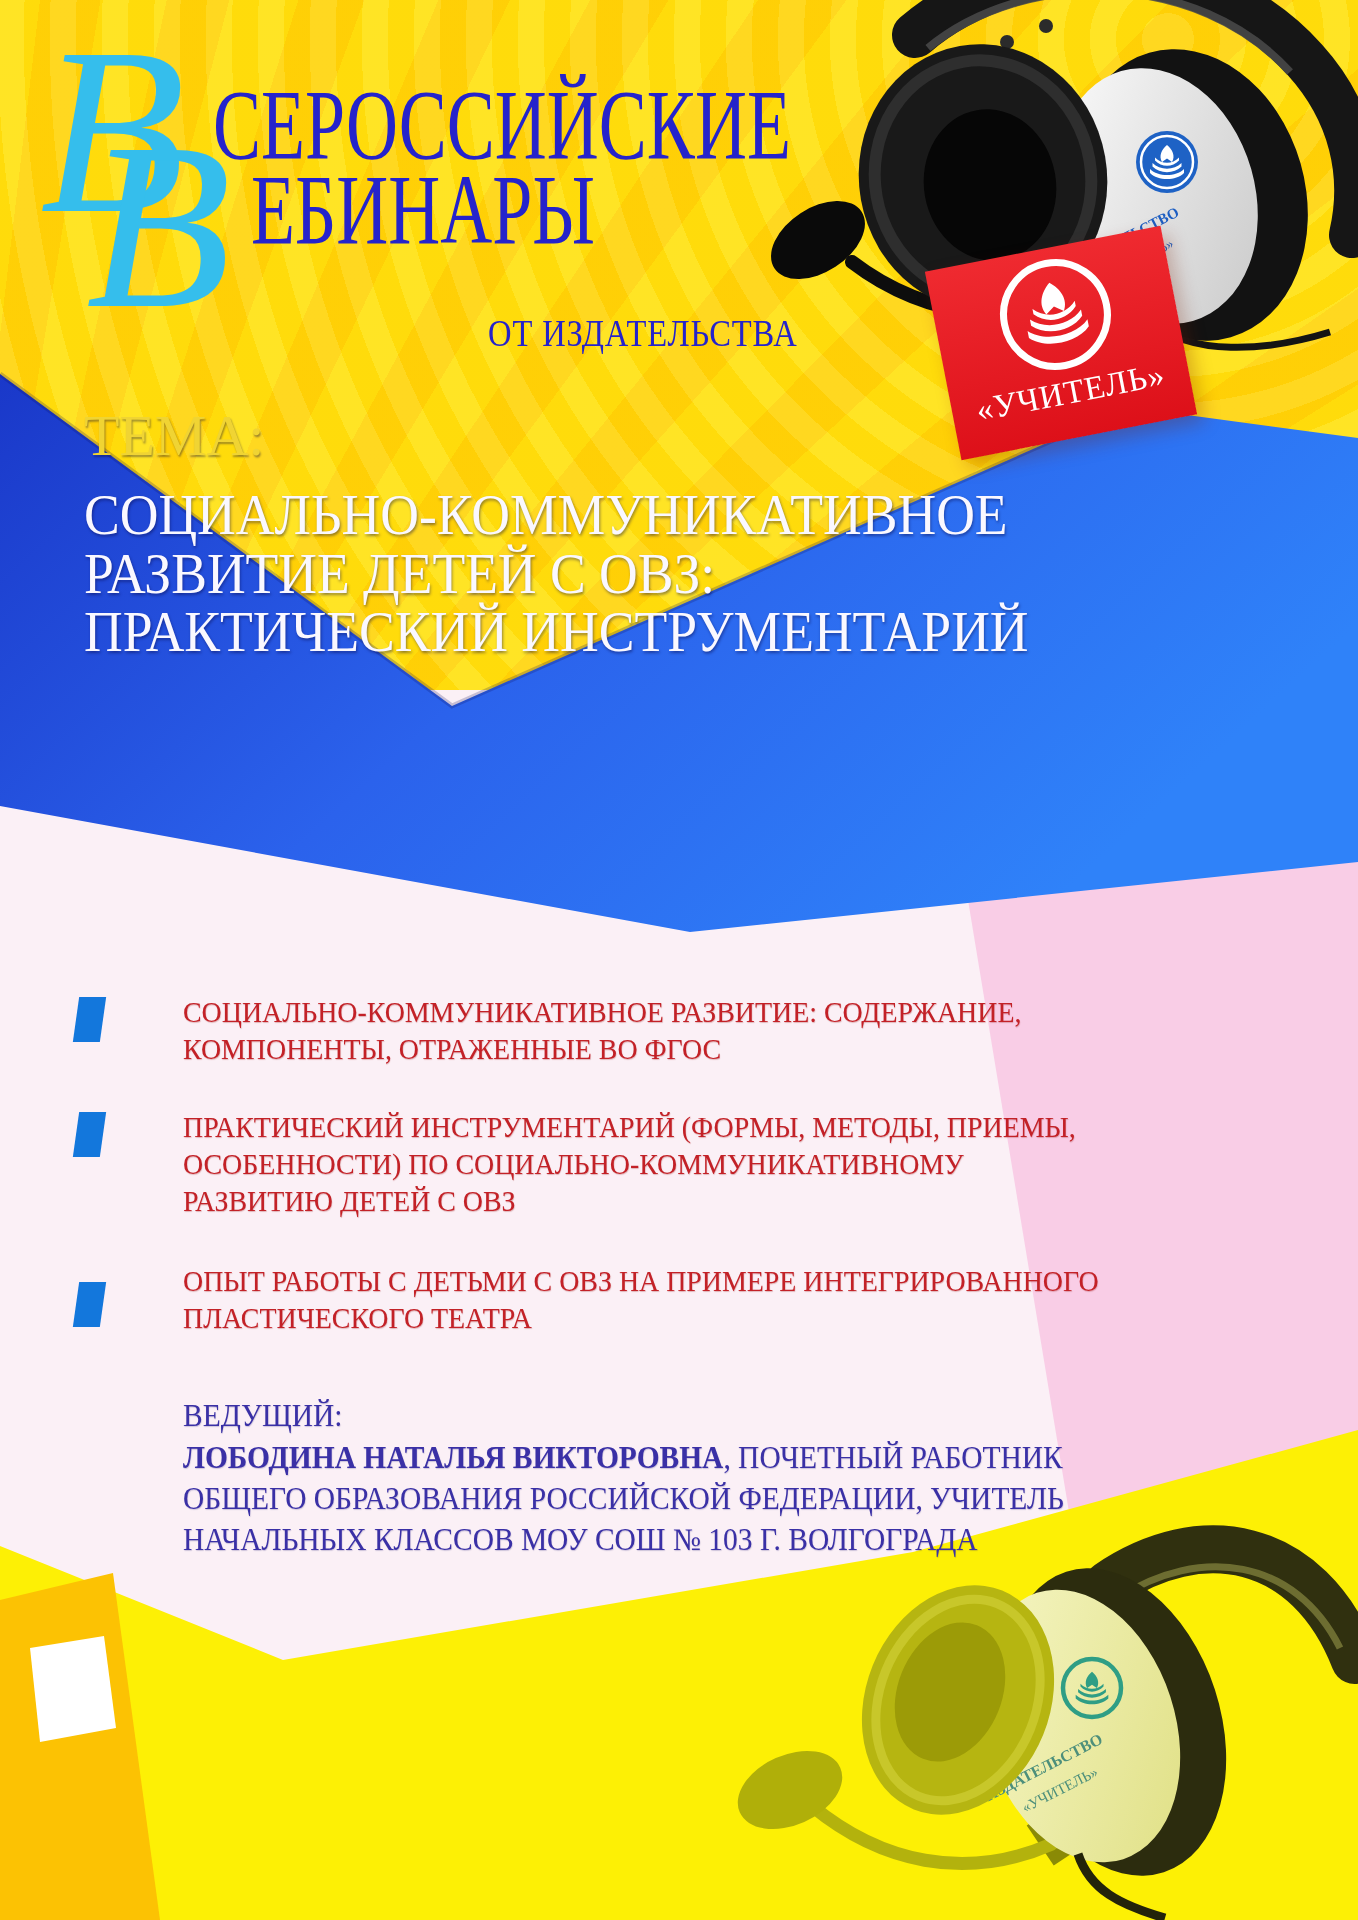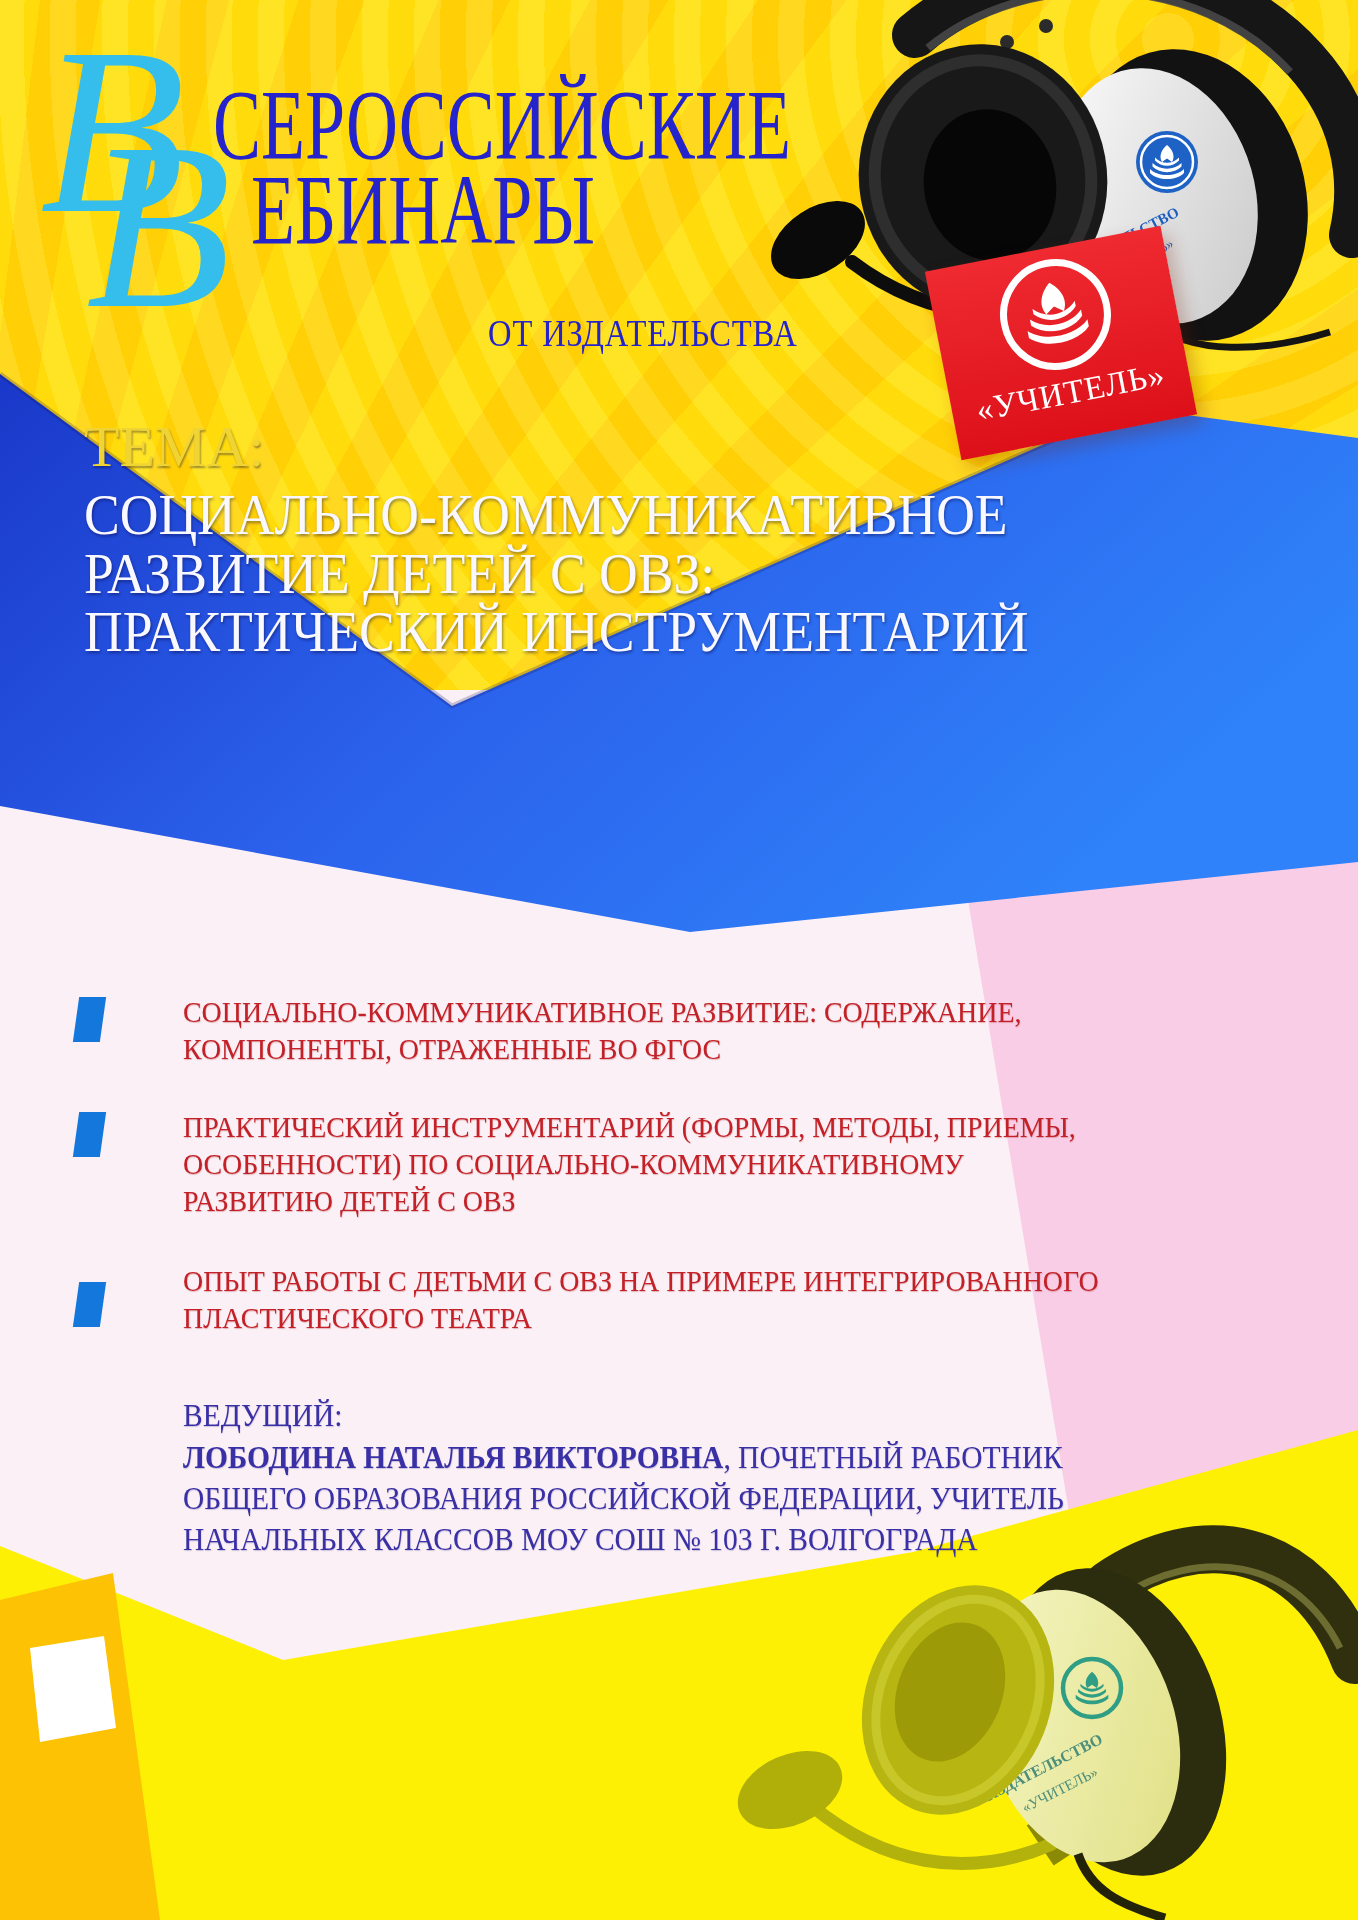--- a/index.html
+++ b/index.html
@@ -38,21 +38,21 @@
   }
   
   .t{position:absolute;line-height:1;white-space:nowrap;transform-origin:left top;z-index:4;}
   .v-init{color:#35BEEC;font-style:italic;font-size:238px;}
   #v1{left:40px;top:12px;}
   #v2{left:86px;top:107px;}
   .brand-rest{color:#2523CB;font-size:100px;transform:scaleX(.72);}
   #brand1{left:213px;top:75px;}
   #brand2{left:251px;top:160px;}
   #from-pub{left:488px;top:315px;color:#2523CB;font-size:37px;letter-spacing:1px;transform:scaleX(.88);}
-  #theme-label{left:84px;top:418px;color:#F0D433;font-size:58px;text-shadow:1px 2px 2px rgba(10,10,60,.4);}
+  #theme-label{left:84px;top:407px;color:#F0D433;font-size:58px;text-shadow:1px 2px 2px rgba(10,10,60,.4);}
   .theme-line{left:84px;color:#FAF8FF;font-size:57px;transform:scaleX(.94);
     text-shadow:1px 2px 3px rgba(8,8,70,.45);}
   #theme-l1{top:486px;} #theme-l2{top:545px;} #theme-l3{top:603px;}
   .agenda-line{color:#C32127;font-size:30px;line-height:37px;transform:scaleX(.93);
     text-shadow:.5px 1px 1px rgba(150,20,20,.28);}
   .bullet{
     position:absolute;width:27px;height:45px;background:#1377DC;
     transform:skewX(-8deg);z-index:4;
   }
   .pres{color:#3A30A6;font-size:31px;line-height:41px;transform:scaleX(.95);

